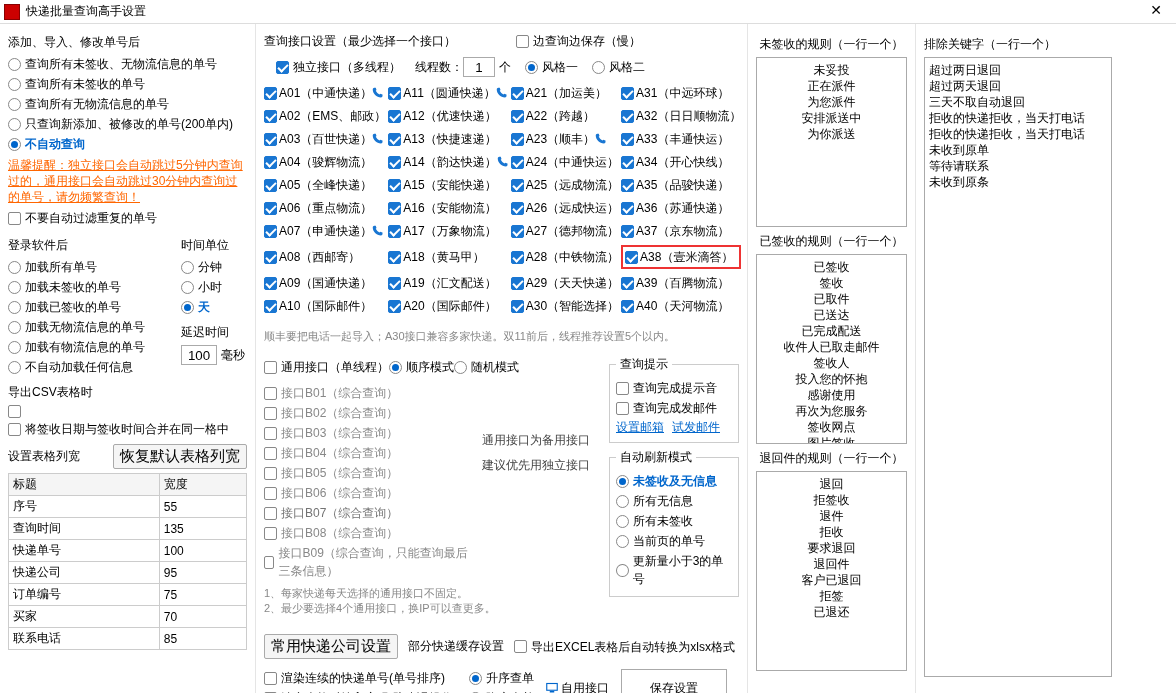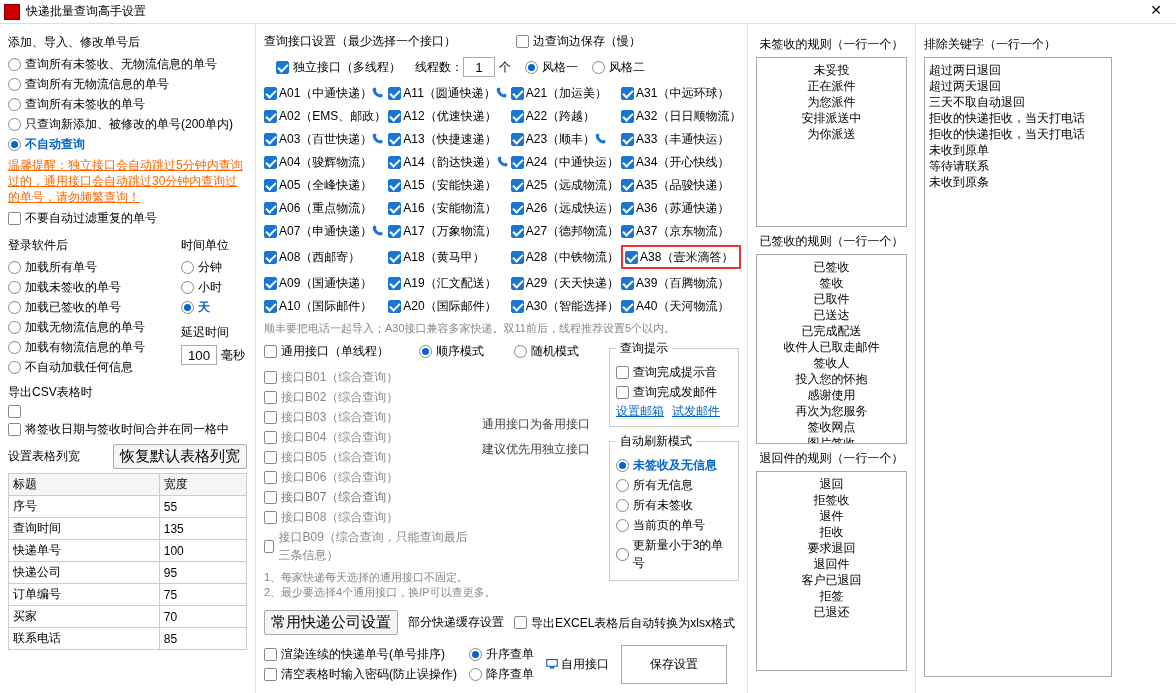--- a/index.html
+++ b/index.html
@@ -28,21 +28,21 @@
 .subbox { margin-top: 6px; }
 .num-input { width: 36px; height: 20px; border:1px solid #aaa; text-align:center; }
 .btn { border:1px solid #aaa; background:#f5f5f5; padding:2px 6px; font-size:15px; cursor:pointer; border-radius:2px; }
 .table { border:1px solid #ccc; width:100%; border-collapse:collapse; font-size:12px; }
 .table th, .table td { border:1px solid #ccc; padding:2px 4px; text-align:left; font-weight:normal; }
 .table th { background:#f5f5f5; }
 .interfaces { display:grid; grid-template-columns: repeat(4, 1fr); gap:1px 2px; margin-top:4px; }
 .iface { display:flex; align-items:center; font-size:12px; white-space:nowrap; }
 .iface input { margin-right:2px; }
 .highlight { border:2px solid #e33; padding:1px 2px; }
-.note { color:#888; font-size:11px; line-height:15px; margin:4px 0; }
+.note { color:#888; font-size:11px; line-height:15px; margin:12px 0; }
 .textbox { border:1px solid #aaa; width:100%; padding:4px; font-size:12px; line-height:16px; background:#fff; white-space:pre-line; overflow:hidden; }
 .rule-title { margin:6px 0 4px 0; }
 .bigbtn { border:1px solid #aaa; background:#fff; padding:10px 28px; font-size:12px; cursor:pointer; }
 fieldset { border:1px solid #ccc; padding:4px 6px 6px 6px; margin-bottom:6px; }
 legend { font-size:12px; padding:0 4px; }
 .col2 .toprow { display:flex; align-items:center; gap:14px; margin:4px 0 2px 12px; }
 a.link { color:#06c; text-decoration:underline; cursor:pointer; }
 .phone-svg { width:12px; height:12px; }
 </style>
 </head>
@@ -58,25 +58,25 @@
 
   <div class="col col1">
     <div class="section-title">添加、导入、修改单号后</div>
     <div id="radios1">
         <label class="radio">
           <input type="radio" name="r1" style="">
           <span>查询所有未签收、无物流信息的单号</span>
         </label>
         <label class="radio">
           <input type="radio" name="r1" style="">
-          <span>查询所有无物流信息的单号</span>
+          <span>查询所有未签收的单号</span>
         </label>
         <label class="radio">
           <input type="radio" name="r1" style="">
-          <span>查询所有未签收的单号</span>
+          <span>查询所有无物流信息的单号</span>
         </label>
         <label class="radio">
           <input type="radio" name="r1" style="">
           <span>只查询新添加、被修改的单号(200单内)</span>
         </label>
         <label class="radio" style="color: rgb(0, 102, 204); font-weight: bold;">
           <input type="radio" name="r1" checked="" style="">
           <span>不自动查询</span>
         </label>
       </div>
@@ -399,21 +399,21 @@
         </label>
         <label class="chk iface">
           <input type="checkbox" checked="" style="">
           <span>A40（天河物流）</span>
         </label>
       </div>
     <div class="note">顺丰要把电话一起导入；A30接口兼容多家快递。双11前后，线程推荐设置5个以内。</div>
 
     <div class="flex" style="gap:8px">
       <div style="flex:1">
-        <div class="row" style="gap:30px;margin-bottom:4px">
+        <div class="row" style="margin-bottom:4px">
           <label class="chk">
               <input type="checkbox" style="">
               <span>通用接口（单线程）</span>
             </label>
           <label class="radio">
               <input type="radio" name="mode" checked="" style="">
               <span>顺序模式</span>
             </label>
           <label class="radio">
               <input type="radio" name="mode" style="">

